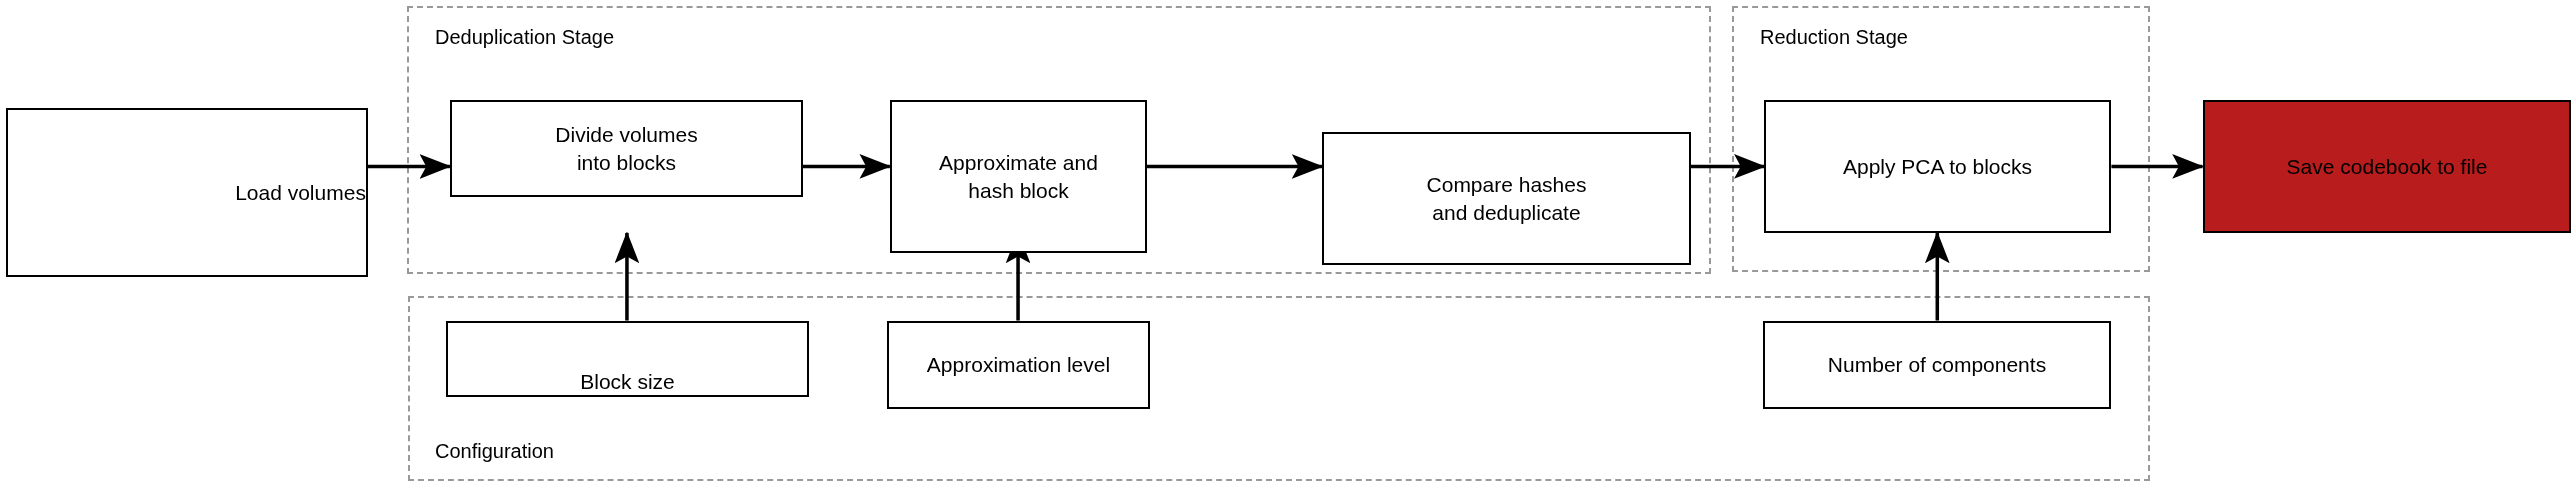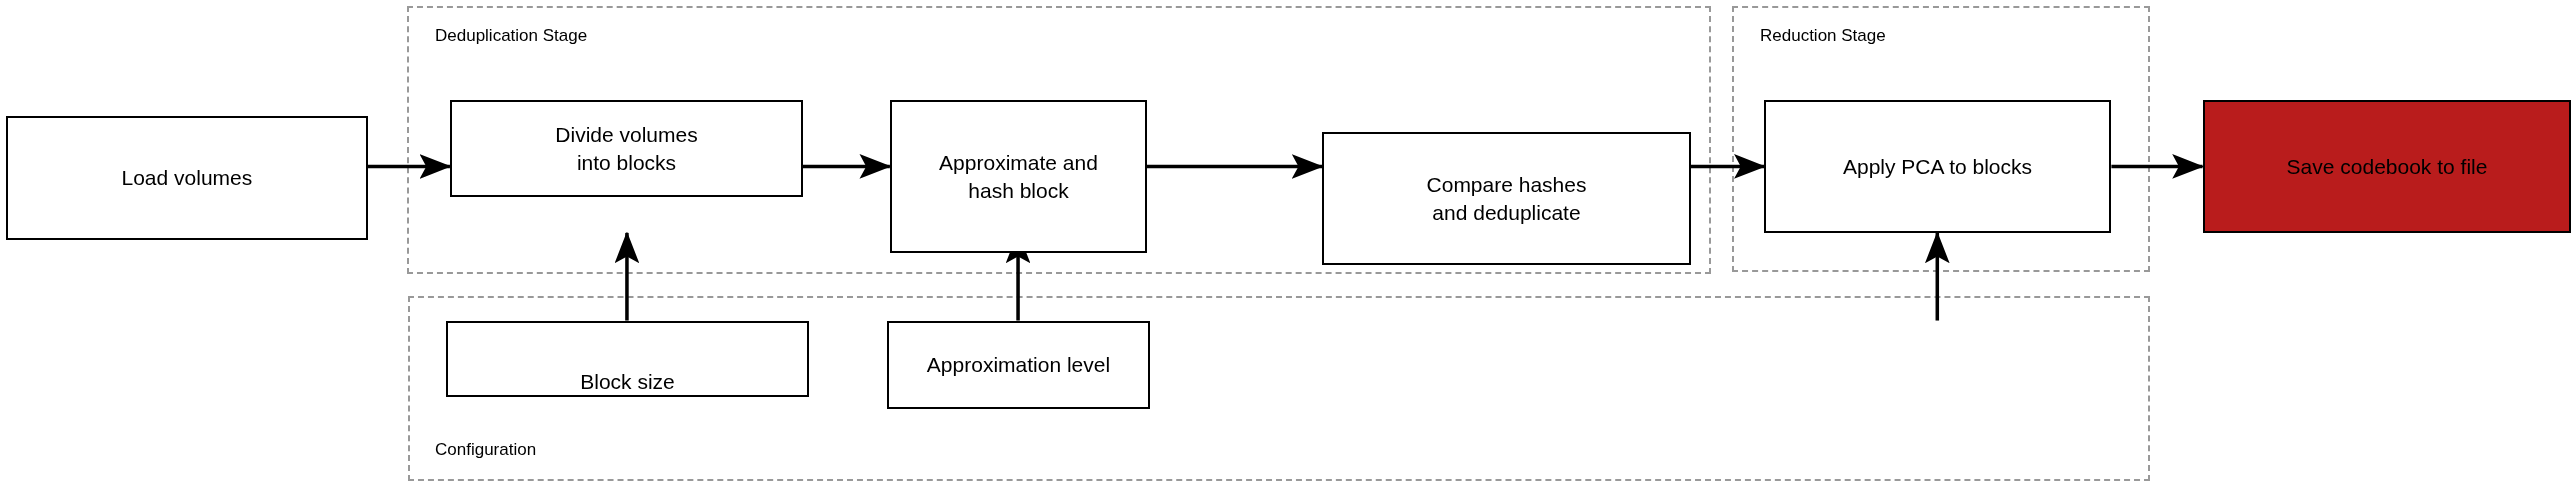--- a/index.html
+++ b/index.html
@@ -19,21 +19,21 @@
   
   .group {
     position: absolute;
     box-sizing: border-box;
     border: 2.9px dashed #999999;
     background: transparent;
   }
   .group-label {
     position: absolute;
     color: #000000;
-    font-size: 17px;
+    font-size: 20px;
     line-height: 1;
     white-space: nowrap;
     font-family: "Liberation Sans", sans-serif;
   }
   
   .node {
     position: absolute;
     box-sizing: border-box;
     border: 2.9px solid #000000;
     background: #ffffff;
@@ -84,21 +84,21 @@
         <line x1="1365" y1="283" x2="1513" y2="283" stroke="#000000" stroke-width="6" marker-end="url(#arrowhead)"></line>
         <line x1="1950" y1="283" x2="2248" y2="283" stroke="#000000" stroke-width="6" marker-end="url(#arrowhead)"></line>
         <line x1="2875" y1="283" x2="3000" y2="283" stroke="#000000" stroke-width="6" marker-end="url(#arrowhead)"></line>
         <line x1="3590" y1="283" x2="3745" y2="283" stroke="#000000" stroke-width="6" marker-end="url(#arrowhead)"></line>
         <line x1="1066" y1="545" x2="1066" y2="396" stroke="#000000" stroke-width="6" marker-end="url(#arrowhead)"></line>
         <line x1="1731" y1="545" x2="1731" y2="396" stroke="#000000" stroke-width="6" marker-end="url(#arrowhead)"></line>
         <line x1="3294" y1="545" x2="3294" y2="396" stroke="#000000" stroke-width="6" marker-end="url(#arrowhead)"></line>
       </g>
   </svg>
 
-  <div class="node" id="node-0" style="left: 5.9px; top: 116px; width: 362px; height: 124px; border-color: rgb(0, 0, 0); background: rgb(255, 255, 255);">
+  <div class="node" id="node-0" style="left: 5.9px; top: 108px; width: 362px; height: 169px; border-color: rgb(0, 0, 0); background: rgb(255, 255, 255); justify-content: flex-end;">
     <span class="node-label">Load volumes</span>
   </div>
   <div class="node" id="node-1" style="left: 450px; top: 100px; width: 353px; height: 97px; border-color: rgb(0, 0, 0); background: rgb(255, 255, 255);">
     <span class="node-label">Divide volumes
 into blocks</span>
   </div>
   <div class="node" id="node-2" style="left: 890px; top: 100px; width: 257px; height: 153px; border-color: rgb(0, 0, 0); background: rgb(255, 255, 255);">
     <span class="node-label">Approximate and
 hash block</span>
   </div>
@@ -111,15 +111,18 @@
   </div>
   <div class="node" id="node-5" style="left: 2203px; top: 100px; width: 368px; height: 133px; border-color: rgb(0, 0, 0); background: #b91c1c;">
     <span class="node-label">Save codebook to file</span>
   </div>
   <div class="node" id="node-6" style="left: 446px; top: 321px; width: 363px; height: 76px; border-color: rgb(0, 0, 0); background: rgb(255, 255, 255); align-items: flex-end;">
     <span class="node-label">Block size</span>
   </div>
   <div class="node" id="node-7" style="left: 887px; top: 321px; width: 263px; height: 88px; border-color: rgb(0, 0, 0); background: rgb(255, 255, 255);">
     <span class="node-label">Approximation level</span>
   </div>
+  <div class="node" id="node-8" style="left: 1763px; top: 321px; width: 348px; height: 88px; border-color: rgb(0, 0, 0); background: rgb(255, 255, 255);">
+    <span class="node-label">Number of components</span>
+  </div>
 
 </div>
 
 
 </body></html>

